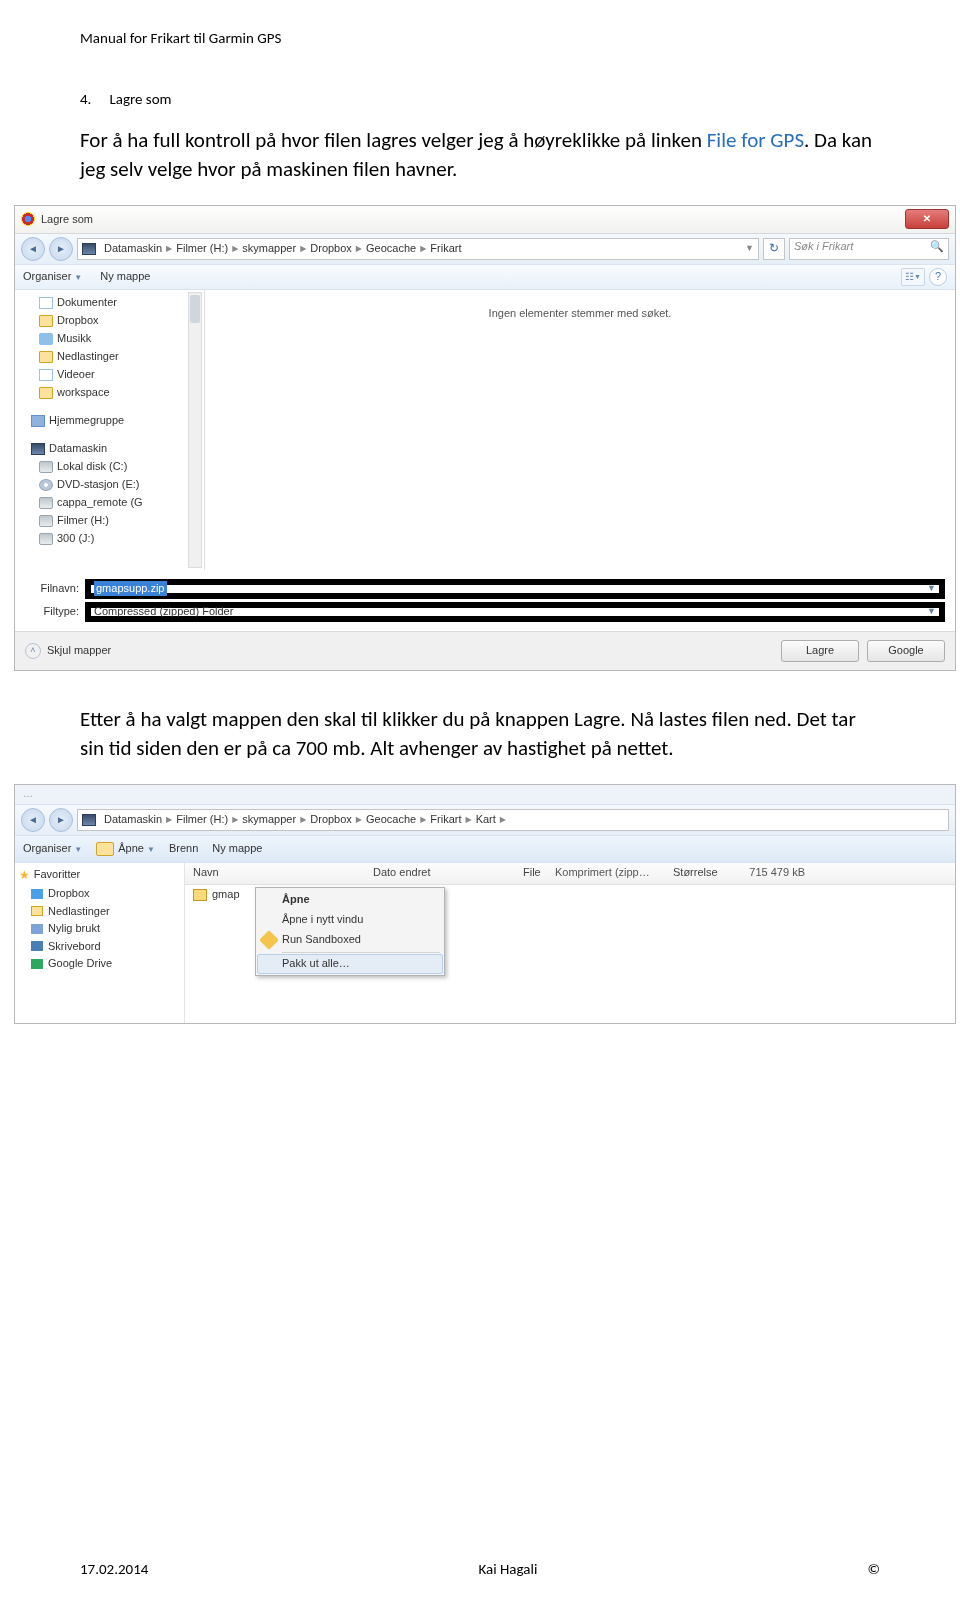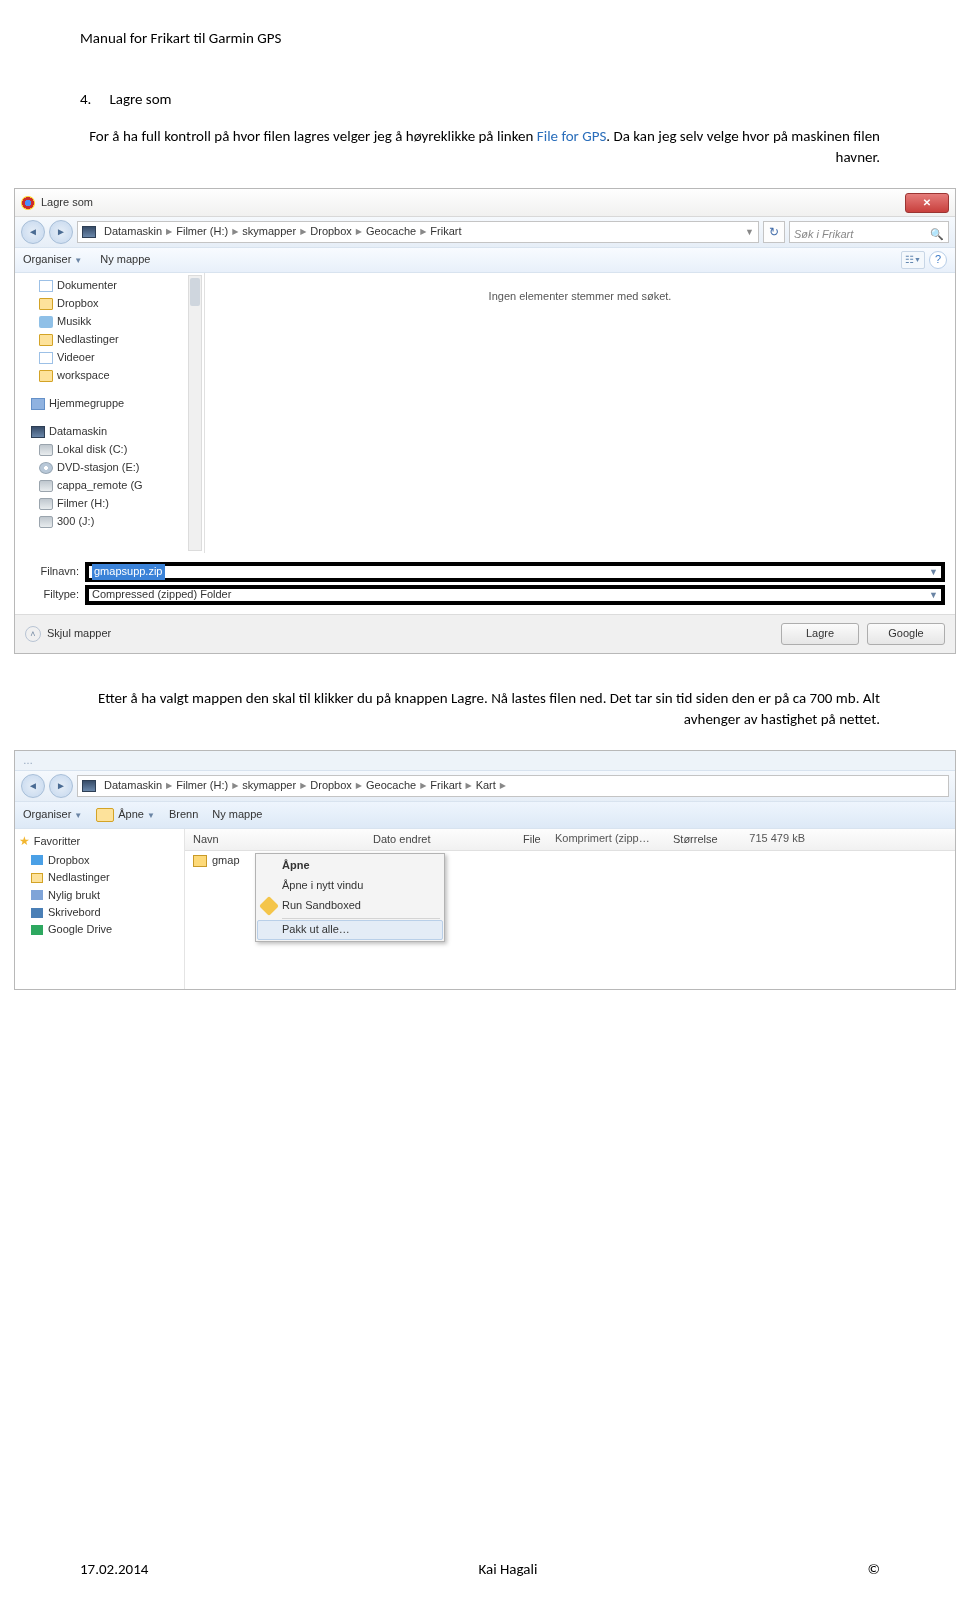--- a/index.html
+++ b/index.html
@@ -1,35 +1,35 @@
 <!DOCTYPE html>
 <html><head>
 <meta charset="utf-8">
 <style>
   * { box-sizing: border-box; margin: 0; padding: 0; }
   body { width: 960px; height: 1616px; font-family: Calibri, Arial, sans-serif; background: #fff; color: #000; font-size: 15px; line-height: 1.4; padding: 28px 80px 0 80px; position: relative; }
   .doc-title { font-size: 15px; margin-bottom: 40px; }
   .section { margin-bottom: 20px; }
   .section-heading { font-size: 15px; margin-bottom: 16px; }
   .section-num { display:inline-block; width: 26px;}
-  .para { font-size: 15px; margin-bottom: 16px; text-align: right; }
+  .para { font-size: 21px; margin-bottom: 16px; }
   .link { color: #2a6ebb; }
   .screenshot { width: 942px; margin-left: -66px; margin-bottom: 34px; font-family: "Segoe UI", Tahoma, sans-serif; font-size: 11px; color: #333; }
   
   .savewin { border:1px solid #b8b8b8; background:#fff; position:relative; }
   .savewin-title { height:28px; display:flex; align-items:center; padding:0 6px; background:linear-gradient(#fefefe,#f1f1f0); border-bottom:1px solid #d8d8d8;}
   .savewin-title .chrome { width:14px; height:14px; border-radius:50%; background:radial-gradient(#4b8df8 30%, #cc2b2b 30% 60%, #fcd12a 60% 100%); margin-right:6px;}
   .savewin-title .closebtn { margin-left:auto; width:44px; height:20px; background:linear-gradient(#e57c7a,#c8403d); border:1px solid #9b3533; border-radius:3px; display:flex; align-items:center; justify-content:center; color:#fff; font-weight:bold; font-size:10px;}
   .addrrow { height:30px; display:flex; align-items:center; padding:3px 6px; background:linear-gradient(#f5f9fd,#e6eef7); gap:4px;}
   .navbtn { width:24px; height:24px; border-radius:50%; background:radial-gradient(#e6eef7,#c4d7ee); border:1px solid #a8bfd8; display:flex; align-items:center; justify-content:center; font-size:10px; color:#4a6b93;}
   .crumbbar { flex:1; height:22px; border:1px solid #c4c4c4; background:#fff; display:flex; align-items:center; padding:0 4px; font-size:11px;}
   .crumb { padding:0 4px;}
   .crumbsep { color:#888; font-size:8px;}
   .refresh { width:22px; height:22px; border:1px solid #c4c4c4; background:#fdfdfd; display:flex; align-items:center; justify-content:center; color:#406ba8; font-size:12px;}
-  .searchbox { width:160px; height:22px; border:1px solid #c4c4c4; background:#fff; display:flex; align-items:flex-end; padding:0 4px; color:#888; font-style:italic;}
+  .searchbox { width:160px; height:22px; border:1px solid #c4c4c4; background:#fff; display:flex; align-items:flex-start; padding:0 4px; color:#888; font-style:italic;}
   .searchbox .mag { margin-left:auto; font-style:normal; color:#5a84b8;}
   .orgrow { height:26px; display:flex; align-items:center; padding:0 8px; background:linear-gradient(#f8fbff,#e8f0fa); border-top:1px solid #d8e3ef; border-bottom:1px solid #d8e3ef; gap:18px;}
   .orgrow .right { margin-left:auto; display:flex; gap:4px; align-items:center;}
   .viewbtn { width:24px; height:18px; border:1px solid #c8d6e6; background:#f4f8fc; border-radius:2px; display:flex; align-items:center; justify-content:center; color:#6387b0; font-size:10px;}
   .helpbtn { width:18px; height:18px; border-radius:50%; border:1px solid #b8cee8; color:#3c7ac7; display:flex; align-items:center; justify-content:center; font-size:11px; background:#fff;}
   .savebody { display:flex; height:280px; background:#fff;}
   .treepane { width:190px; border-right:1px solid #e0e0e0; padding:4px 2px; overflow:hidden; position:relative;}
   .treepane .scrollind { position:absolute; right:2px; top:2px; bottom:2px; width:14px; background:#f0f0f0; border:1px solid #dcdcdc;}
   .scrollind .thumb { position:absolute; top:2px; left:1px; right:1px; height:28px; background:#cfd6de; border-radius:2px;}
   .treeitem { height:18px; display:flex; align-items:center; padding-left:14px; gap:4px;}
@@ -41,21 +41,21 @@
   .ic-disk { background:linear-gradient(#bfc7ce,#e8ecee); border:1px solid #9aa4ad; border-radius:2px;}
   .ic-dvd { border-radius:50%; background:radial-gradient(#fff 25%, #b8c8d8 28% 100%); border:1px solid #96a6b4;}
   .ic-comp { background:linear-gradient(#374c68,#6a87aa); border:1px solid #2d3e54;}
   .ic-home { width:14px; height:12px; background:#8fb2e0; border:1px solid #6490c8;}
   .treegap { height:10px;}
   .mainpane { flex:1; padding:10px 6px; color:#555;}
   .mainmsg { text-align:center; margin-top:6px;}
   .namearea { padding:6px 10px; background:#fff;}
   .fieldrow { display:flex; align-items:center; margin:3px 0;}
   .fieldrow .lab { width:60px; text-align:right; padding-right:6px;}
-  .fieldinput { flex:1; height:20px; border:4px solid #000000; padding:0 3px; display:flex; align-items:center;justify-content:space-between;}
+  .fieldinput { flex:1; height:20px; border:6px solid #000000; padding:0 3px; display:flex; align-items:center;justify-content:space-between;}
   .fieldinput.sel { }
   .fieldinput .seltext { background:#3a82d8; color:#fff; padding:0 2px;}
   .fieldinput .dd { margin-left:auto; color:#6a84a4; font-size:9px;}
   .btnrow { display:flex; align-items:center; padding:8px 10px; background:#f0f0f0; border-top:1px solid #dcdcdc;}
   .hideicon { width:16px; height:16px; border-radius:50%; border:1px solid #b8c4d4; margin-right:6px; display:flex; align-items:center; justify-content:center; font-size:9px; color:#7a8ea6;}
   .btnrow .spacer { flex:1;}
   .winbtn { width:78px; height:22px; border:1px solid #adadad; background:linear-gradient(#fbfbfb,#e6e6e6); border-radius:3px; margin-left:8px; display:flex; align-items:center; justify-content:center;}
   
   .expwin { border:1px solid #b8b8b8; background:#fff; width:942px;}
   .expblur { height:20px; background:rgba(230,238,247,.7); border-bottom:1px solid #d8e3ef; color:#8a9eb7; font-size:10px; display:flex; align-items:center; padding:0 8px; filter:blur(.4px);}

